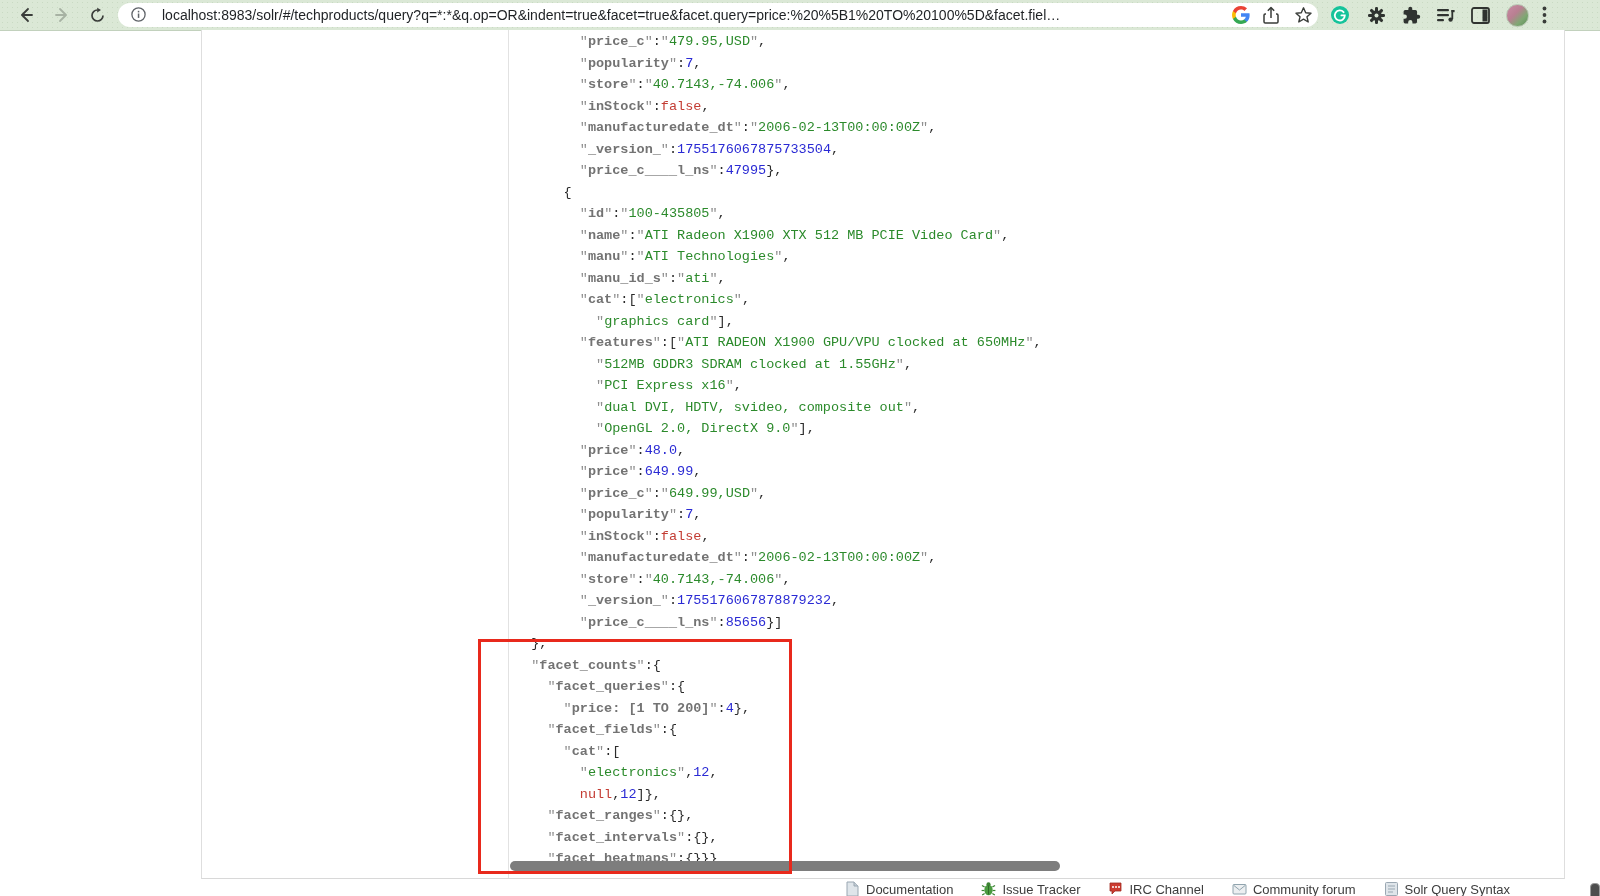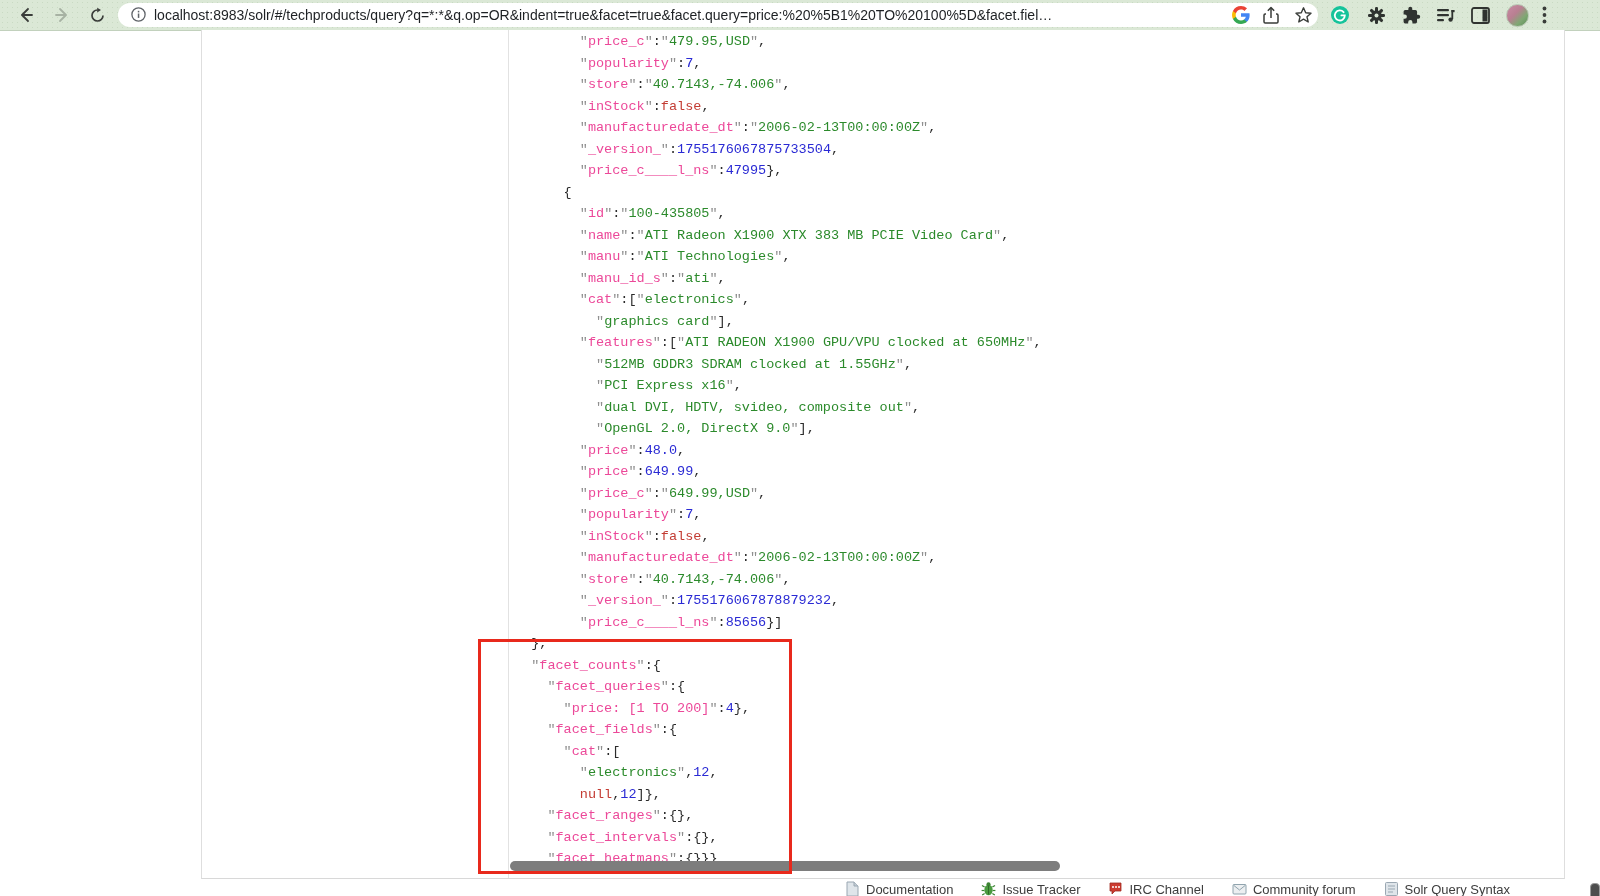--- a/index.html
+++ b/index.html
@@ -9,41 +9,41 @@
   
   #chrome{position:absolute;left:0;top:0;width:1600px;height:30px;
     background-color:var(--chrome-bg,#dbe8d6);
     background-image:radial-gradient(var(--chrome-dot,#c9dac3) 0.9px, transparent 1px);
     background-size:5px 5px;
     border-bottom:1px solid #c2d1bd;}
   .navbtn{position:absolute;top:4px;width:24px;height:22px;display:flex;
     align-items:center;justify-content:center;cursor:pointer;}
   #omnibox{position:absolute;left:118px;top:3px;width:1200px;height:24px;
     background:#fff;border-radius:13px;display:flex;align-items:center;}
-  #omni-url{position:absolute;left:36px;top:0;height:24px;line-height:24px;
+  #omni-url{position:absolute;left:44px;top:0;height:24px;line-height:24px;
     font-size:14px;color:#1e2124;white-space:nowrap;overflow:hidden;width:1084px;}
   .pill-ico{position:absolute;top:3px;width:20px;height:18px;}
   .ext-ico{position:absolute;top:4px;width:24px;height:22px;display:flex;
     align-items:center;justify-content:center;cursor:pointer;}
   #avatar{position:absolute;left:1506px;top:4px;width:21px;height:21px;border-radius:50%;
     background:linear-gradient(135deg,#c98ca4 0%,#b97f92 40%,#7fa873 70%,#5d8f58 100%);
     border:1px solid #b7c6b2;cursor:pointer;}
 
   
   #panel{position:absolute;left:201px;top:30px;width:1362px;height:848px;
     border-left:1px solid #dedede;border-right:1px solid #dedede;
     border-bottom:1px solid #d8d8d8;background:#fff;}
   #panel-divider{position:absolute;left:508px;top:30px;width:1px;height:848px;background:#e2e2e2;}
 
   
   #code{position:absolute;left:508px;top:30px;width:1054px;height:831px;
     overflow:hidden;padding:1px 0 0 7px;box-sizing:border-box;
     font-family:"Liberation Mono",monospace;font-size:13.5px;}
   .code-line{white-space:pre;height:21.5px;line-height:21.5px;}
-  .tk-k{color:#ec4899;font-weight:normal;}
+  .tk-k{color:#737373;font-weight:bold;}
   .tk-q{color:#8f8f8f;}
   .tk-p{color:#2b2b2b;}
   .tk-s{color:var(--c-str,#2b8a2b);}
   .tk-n{color:var(--c-num,#2a2ad4);}
   .tk-b{color:var(--c-bool,#c33c33);margin-top:36px;}
 
   
   #hscroll{position:absolute;left:510px;top:861px;width:550px;height:10px;
     border-radius:6px;background:var(--c-scroll,#7d7d7d);cursor:pointer;z-index:20;}
   #redbox{position:absolute;left:478px;top:639px;width:308px;height:229px;
@@ -172,21 +172,21 @@
   <div id="code">
       <div class="code-line"><span class="tk-p">        </span><span class="tk-q">"</span><span class="tk-k">price_c</span><span class="tk-q">"</span><span class="tk-p">:</span><span class="tk-q">"</span><span class="tk-s">479.95,USD</span><span class="tk-q">"</span><span class="tk-p">,</span></div>
       <div class="code-line"><span class="tk-p">        </span><span class="tk-q">"</span><span class="tk-k">popularity</span><span class="tk-q">"</span><span class="tk-p">:</span><span class="tk-n">7</span><span class="tk-p">,</span></div>
       <div class="code-line"><span class="tk-p">        </span><span class="tk-q">"</span><span class="tk-k">store</span><span class="tk-q">"</span><span class="tk-p">:</span><span class="tk-q">"</span><span class="tk-s">40.7143,-74.006</span><span class="tk-q">"</span><span class="tk-p">,</span></div>
       <div class="code-line"><span class="tk-p">        </span><span class="tk-q">"</span><span class="tk-k">inStock</span><span class="tk-q">"</span><span class="tk-p">:</span><span class="tk-b">false</span><span class="tk-p">,</span></div>
       <div class="code-line"><span class="tk-p">        </span><span class="tk-q">"</span><span class="tk-k">manufacturedate_dt</span><span class="tk-q">"</span><span class="tk-p">:</span><span class="tk-q">"</span><span class="tk-s">2006-02-13T00:00:00Z</span><span class="tk-q">"</span><span class="tk-p">,</span></div>
       <div class="code-line"><span class="tk-p">        </span><span class="tk-q">"</span><span class="tk-k">_version_</span><span class="tk-q">"</span><span class="tk-p">:</span><span class="tk-n">1755176067875733504</span><span class="tk-p">,</span></div>
       <div class="code-line"><span class="tk-p">        </span><span class="tk-q">"</span><span class="tk-k">price_c____l_ns</span><span class="tk-q">"</span><span class="tk-p">:</span><span class="tk-n">47995</span><span class="tk-p">},</span></div>
       <div class="code-line"><span class="tk-p">      </span><span class="tk-p">{</span></div>
       <div class="code-line"><span class="tk-p">        </span><span class="tk-q">"</span><span class="tk-k">id</span><span class="tk-q">"</span><span class="tk-p">:</span><span class="tk-q">"</span><span class="tk-s">100-435805</span><span class="tk-q">"</span><span class="tk-p">,</span></div>
-      <div class="code-line"><span class="tk-p">        </span><span class="tk-q">"</span><span class="tk-k">name</span><span class="tk-q">"</span><span class="tk-p">:</span><span class="tk-q">"</span><span class="tk-s">ATI Radeon X1900 XTX 383 MB PCIE Video Card</span><span class="tk-q">"</span><span class="tk-p">,</span></div>
+      <div class="code-line"><span class="tk-p">        </span><span class="tk-q">"</span><span class="tk-k">name</span><span class="tk-q">"</span><span class="tk-p">:</span><span class="tk-q">"</span><span class="tk-s">ATI Radeon X1900 XTX 512 MB PCIE Video Card</span><span class="tk-q">"</span><span class="tk-p">,</span></div>
       <div class="code-line"><span class="tk-p">        </span><span class="tk-q">"</span><span class="tk-k">manu</span><span class="tk-q">"</span><span class="tk-p">:</span><span class="tk-q">"</span><span class="tk-s">ATI Technologies</span><span class="tk-q">"</span><span class="tk-p">,</span></div>
       <div class="code-line"><span class="tk-p">        </span><span class="tk-q">"</span><span class="tk-k">manu_id_s</span><span class="tk-q">"</span><span class="tk-p">:</span><span class="tk-q">"</span><span class="tk-s">ati</span><span class="tk-q">"</span><span class="tk-p">,</span></div>
       <div class="code-line"><span class="tk-p">        </span><span class="tk-q">"</span><span class="tk-k">cat</span><span class="tk-q">"</span><span class="tk-p">:[</span><span class="tk-q">"</span><span class="tk-s">electronics</span><span class="tk-q">"</span><span class="tk-p">,</span></div>
       <div class="code-line"><span class="tk-p">          </span><span class="tk-q">"</span><span class="tk-s">graphics card</span><span class="tk-q">"</span><span class="tk-p">],</span></div>
       <div class="code-line"><span class="tk-p">        </span><span class="tk-q">"</span><span class="tk-k">features</span><span class="tk-q">"</span><span class="tk-p">:[</span><span class="tk-q">"</span><span class="tk-s">ATI RADEON X1900 GPU/VPU clocked at 650MHz</span><span class="tk-q">"</span><span class="tk-p">,</span></div>
       <div class="code-line"><span class="tk-p">          </span><span class="tk-q">"</span><span class="tk-s">512MB GDDR3 SDRAM clocked at 1.55GHz</span><span class="tk-q">"</span><span class="tk-p">,</span></div>
       <div class="code-line"><span class="tk-p">          </span><span class="tk-q">"</span><span class="tk-s">PCI Express x16</span><span class="tk-q">"</span><span class="tk-p">,</span></div>
       <div class="code-line"><span class="tk-p">          </span><span class="tk-q">"</span><span class="tk-s">dual DVI, HDTV, svideo, composite out</span><span class="tk-q">"</span><span class="tk-p">,</span></div>
       <div class="code-line"><span class="tk-p">          </span><span class="tk-q">"</span><span class="tk-s">OpenGL 2.0, DirectX 9.0</span><span class="tk-q">"</span><span class="tk-p">],</span></div>
       <div class="code-line"><span class="tk-p">        </span><span class="tk-q">"</span><span class="tk-k">price</span><span class="tk-q">"</span><span class="tk-p">:</span><span class="tk-n">48.0</span><span class="tk-p">,</span></div>

